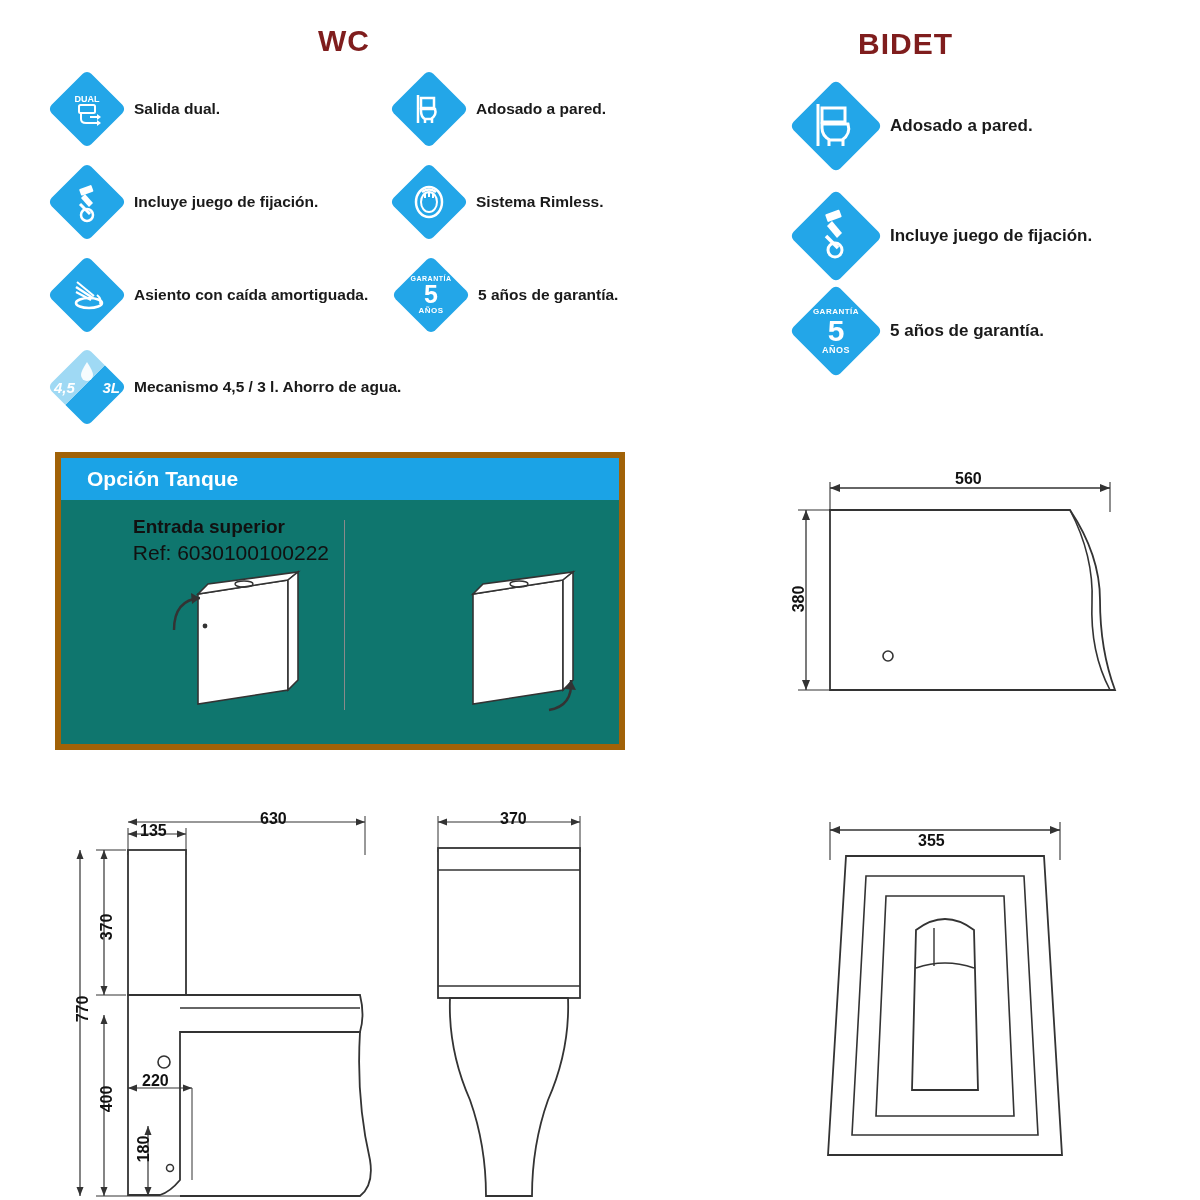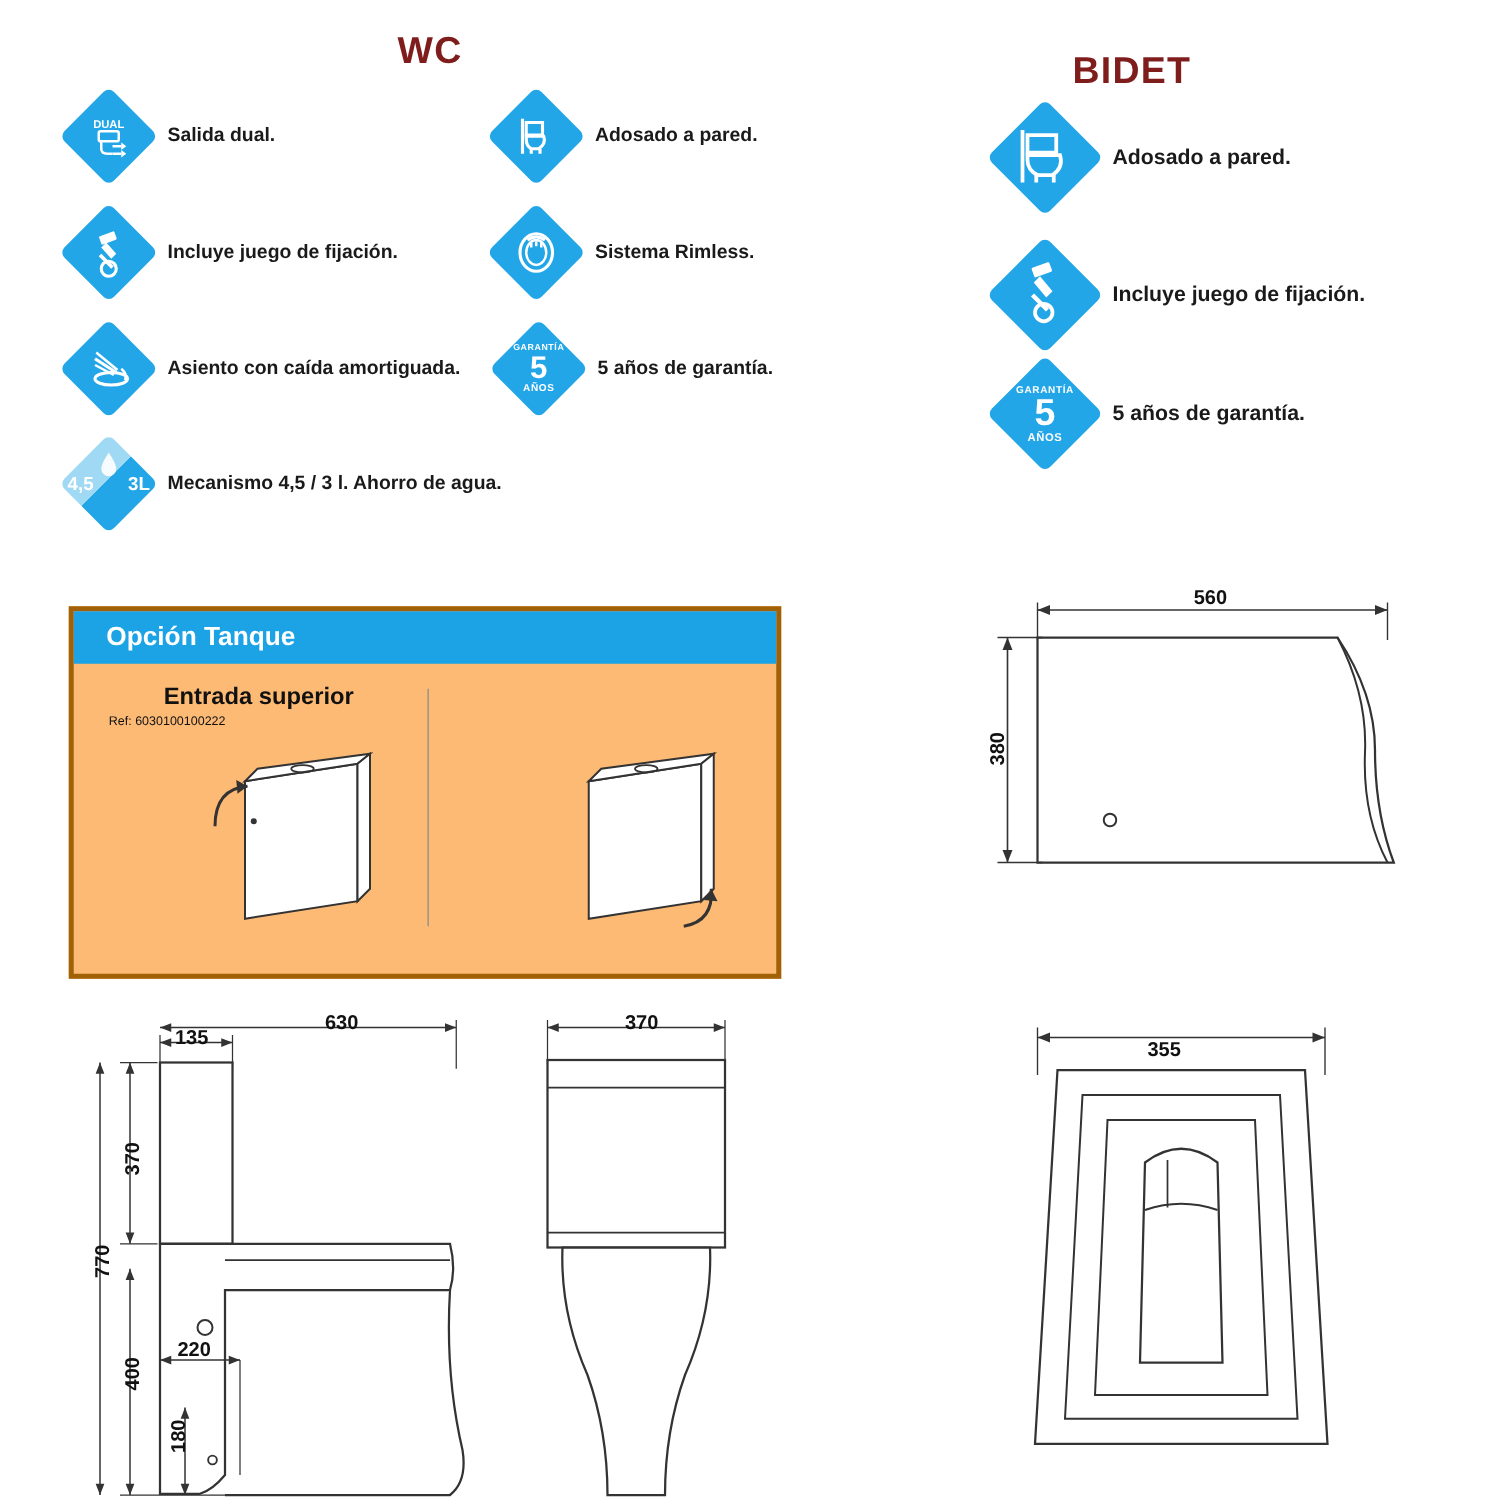--- a/index.html
+++ b/index.html
@@ -65,52 +65,51 @@
 
   .badge-text {
     font-weight: bold;
     color: #fff;
     text-align: center;
     line-height: 1;
   }
   .g-top { font-size: 7px; letter-spacing: .5px; }
   .g-num { font-size: 25px; font-weight: bold; }
   .g-bot { font-size: 8px; letter-spacing: .5px; }
-  .lt-txt { font-size: 15px; font-weight: bold; }
+  .lt-txt { font-size: 15px; font-weight: bold; font-style: italic; }
 
   
   .diamond.grad {
     background: linear-gradient(90deg,#9fd9f4 0%, #9fd9f4 45%, #23a6e8 45%, #23a6e8 100%);
   }
 
   
   .panel {
     position: absolute;
-    border: 4px solid #a16207;
+    border: 6px solid #a16207;
     box-sizing: border-box;
-    background: #fdba74;
-    margin-top: 33px;
+    background: #0f766e;
   }
   .panel-header {
     background: #1ba3e6;
     color: #fff;
     font-size: 21px;
     font-weight: bold;
     padding: 9px 0 9px 26px;
     box-sizing: border-box;
   }
   .tank-col-title {
     font-size: 19px;
     font-weight: bold;
     text-align: center;
     color: #111;
   }
   .tank-col-ref {
-    font-size: 10px;
-    text-align: left;
+    font-size: 21px;
+    text-align: right;
     color: #111;
     margin-top: 3px;
   }
   .vdivider {
     position: absolute;
     width: 1px;
     background: #8a8a8a;
   }
 
   
@@ -123,21 +122,21 @@
   .dim-text.v {
     transform: rotate(-90deg);
     transform-origin: center center;
   }
   svg { display: block; }
 </style>
 </head>
 <body>
 
 <div class="abs section-title" style="left:318px; top:24px;">WC</div>
-<div class="abs section-title" style="left:858px; top:40px;">BIDET</div>
+<div class="abs section-title" style="left:858px; top:27px;">BIDET</div>
 
 <div class="feature" style="left:48px; top:70px;">
   <div class="diamond-wrap">
     <div class="diamond"></div>
     <div class="diamond-inner">
       <svg width="56" height="56" viewBox="0 0 56 56">
         <text x="28" y="21" text-anchor="middle" fill="#fff" font-size="9" font-weight="bold" font-family="Liberation Sans, sans-serif">DUAL</text>
         <rect x="20" y="24" width="16" height="8" rx="1.5" fill="none" stroke="#fff" stroke-width="2"></rect>
         <path d="M22 32 L22 38 Q22 42 27 42 L31 42" fill="none" stroke="#fff" stroke-width="2"></path>
         <path d="M31 36 L38 36 M31 42 L38 42" stroke="#fff" stroke-width="2"></path>

